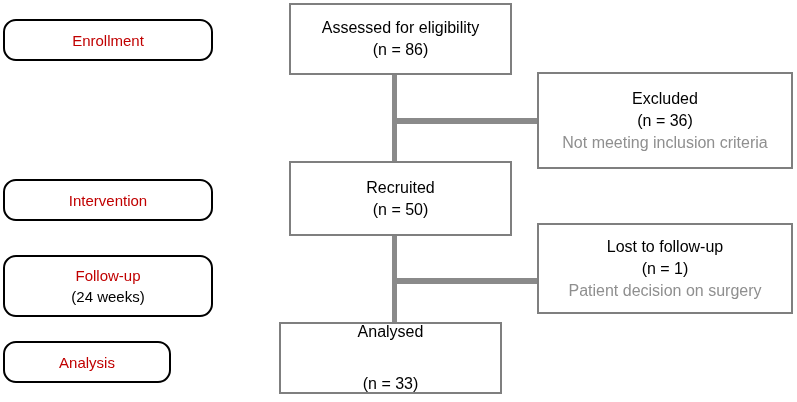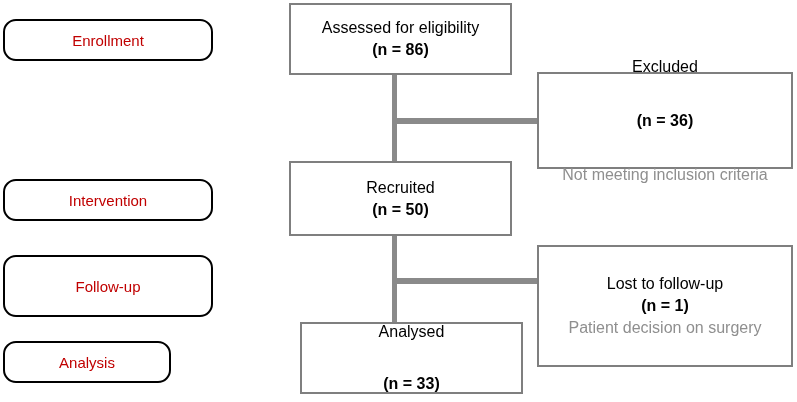--- a/index.html
+++ b/index.html
@@ -37,41 +37,41 @@
     color: var(--text, #000000);
   }
   .flowbox {
     border: 2px solid var(--box-border, #7f7f7f);
     color: var(--text, #000000);
     font-size: 16px;
     line-height: 22px;
     z-index: 2;
   }
   .n-line {
-    font-weight: 700;
+    font-weight: 400;
   }
   .reason-line {
     color: var(--subtext, #8f8f8f);
   }
   .conn {
     position: absolute;
     background: var(--connector, #8a8a8a);
     z-index: 1;
   }
   
   .stage-enrollment   { left: 3px;   top: 19px;  width: 210px; height: 42px; }
   .stage-intervention { left: 3px;   top: 179px; width: 210px; height: 42px; }
   .stage-followup     { left: 3px;   top: 255px; width: 210px; height: 62px; }
   .stage-analysis     { left: 3px;   top: 341px; width: 168px; height: 42px; }
 
   .box-assessed  { left: 289px; top: 3px;   width: 223px; height: 72px; }
   .box-recruited { left: 289px; top: 161px; width: 223px; height: 75px; }
-  .box-analysed  { left: 300px; top: 322px; width: 223px; height: 72px; gap: 30px; }
-  .box-excluded  { left: 537px; top: 72px;  width: 256px; height: 97px; gap: 32px; }
-  .box-lost      { left: 537px; top: 245px; width: 256px; height: 122px; }
+  .box-analysed  { left: 279px; top: 322px; width: 223px; height: 72px; gap: 30px; }
+  .box-excluded  { left: 537px; top: 72px;  width: 256px; height: 97px; }
+  .box-lost      { left: 537px; top: 223px; width: 256px; height: 91px; }
 
   .conn-v1 { left: 392px; top: 75px;  width: 5px;   height: 86px; }
   .conn-h1 { left: 394px; top: 118px; width: 143px; height: 6px;  }
   .conn-v2 { left: 392px; top: 236px; width: 5px;   height: 86px; }
   .conn-h2 { left: 394px; top: 278px; width: 143px; height: 6px;  }
 </style>
 </head>
 <body>
 
 <div class="canvas">
@@ -79,20 +79,21 @@
   <div class="box stage stage-enrollment">
     <div class="stage-label">Enrollment</div>
     <div class="stage-sub"></div>
   </div>
   <div class="box stage stage-intervention">
     <div class="stage-label">Intervention</div>
     <div class="stage-sub"></div>
   </div>
   <div class="box stage stage-followup">
     <div class="stage-label">Follow-up</div>
+    <div class="stage-sub">(24 weeks)</div>
   </div>
   <div class="box stage stage-analysis">
     <div class="stage-label">Analysis</div>
     <div class="stage-sub"></div>
   </div>
 
   <div class="conn conn-v1"></div>
   <div class="conn conn-h1"></div>
   <div class="conn conn-v2"></div>
   <div class="conn conn-h2"></div>

